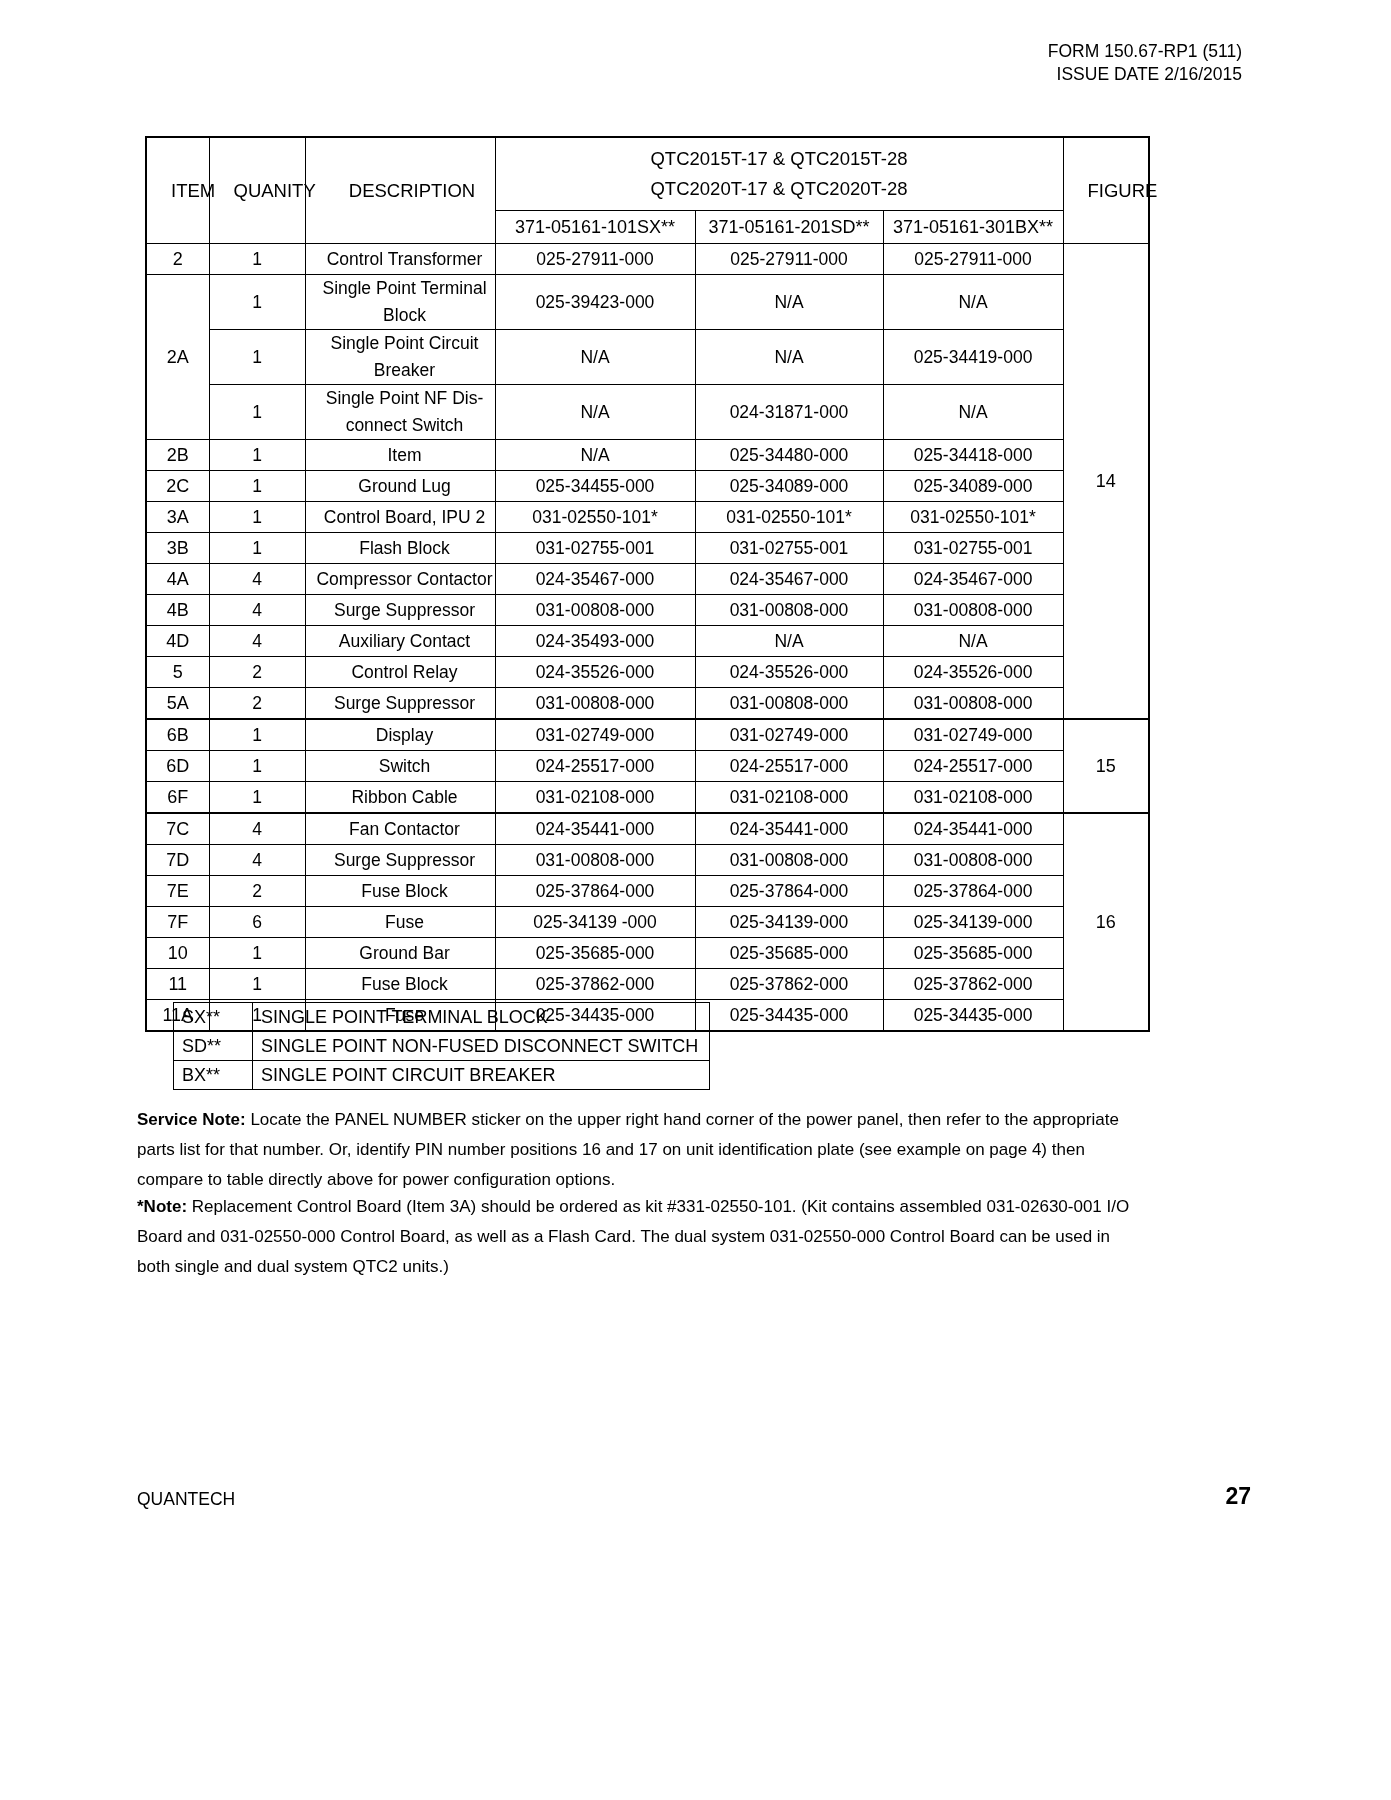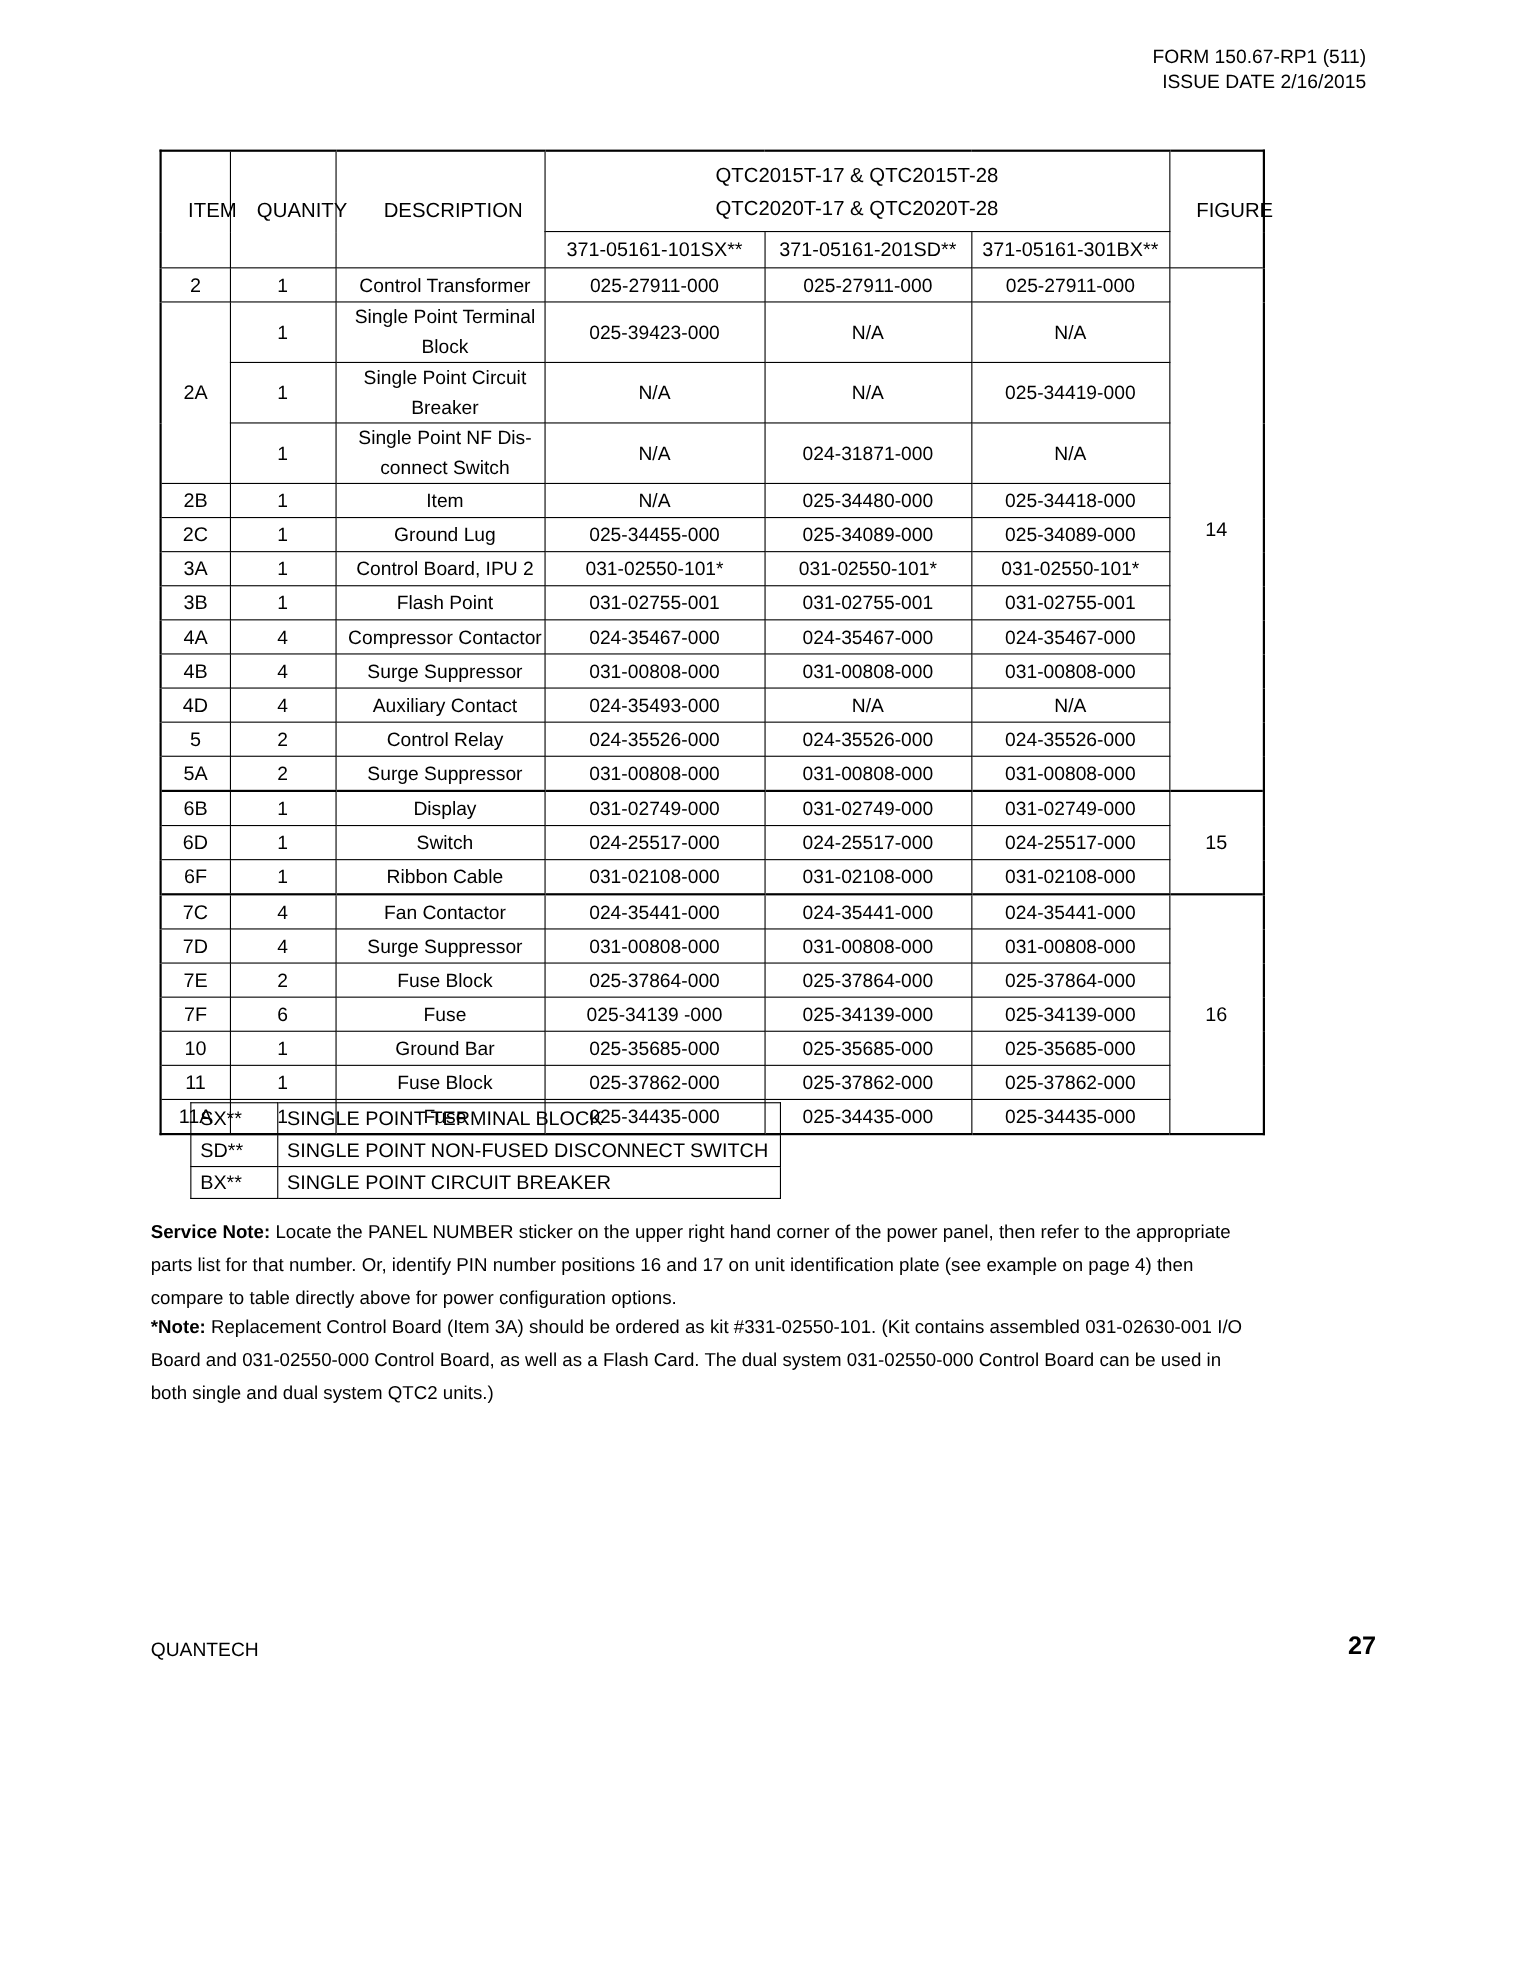--- a/index.html
+++ b/index.html
@@ -251,21 +251,21 @@
             <td class="row-cell item-cell outer-left">3A</td>
             <td class="row-cell ">1</td>
             <td class="row-cell desc-cell">Control Board, IPU 2</td>
             <td class="row-cell ">031-02550-101*</td>
             <td class="row-cell ">031-02550-101*</td>
             <td class="row-cell ">031-02550-101*</td>
           </tr>
           <tr>
             <td class="row-cell item-cell outer-left">3B</td>
             <td class="row-cell ">1</td>
-            <td class="row-cell desc-cell">Flash Point</td>
+            <td class="row-cell desc-cell">Flash Block</td>
             <td class="row-cell ">031-02755-001</td>
             <td class="row-cell ">031-02755-001</td>
             <td class="row-cell ">031-02755-001</td>
           </tr>
           <tr>
             <td class="row-cell item-cell outer-left">4A</td>
             <td class="row-cell ">4</td>
             <td class="row-cell desc-cell">Compressor Contactor</td>
             <td class="row-cell ">024-35467-000</td>
             <td class="row-cell ">024-35467-000</td>

